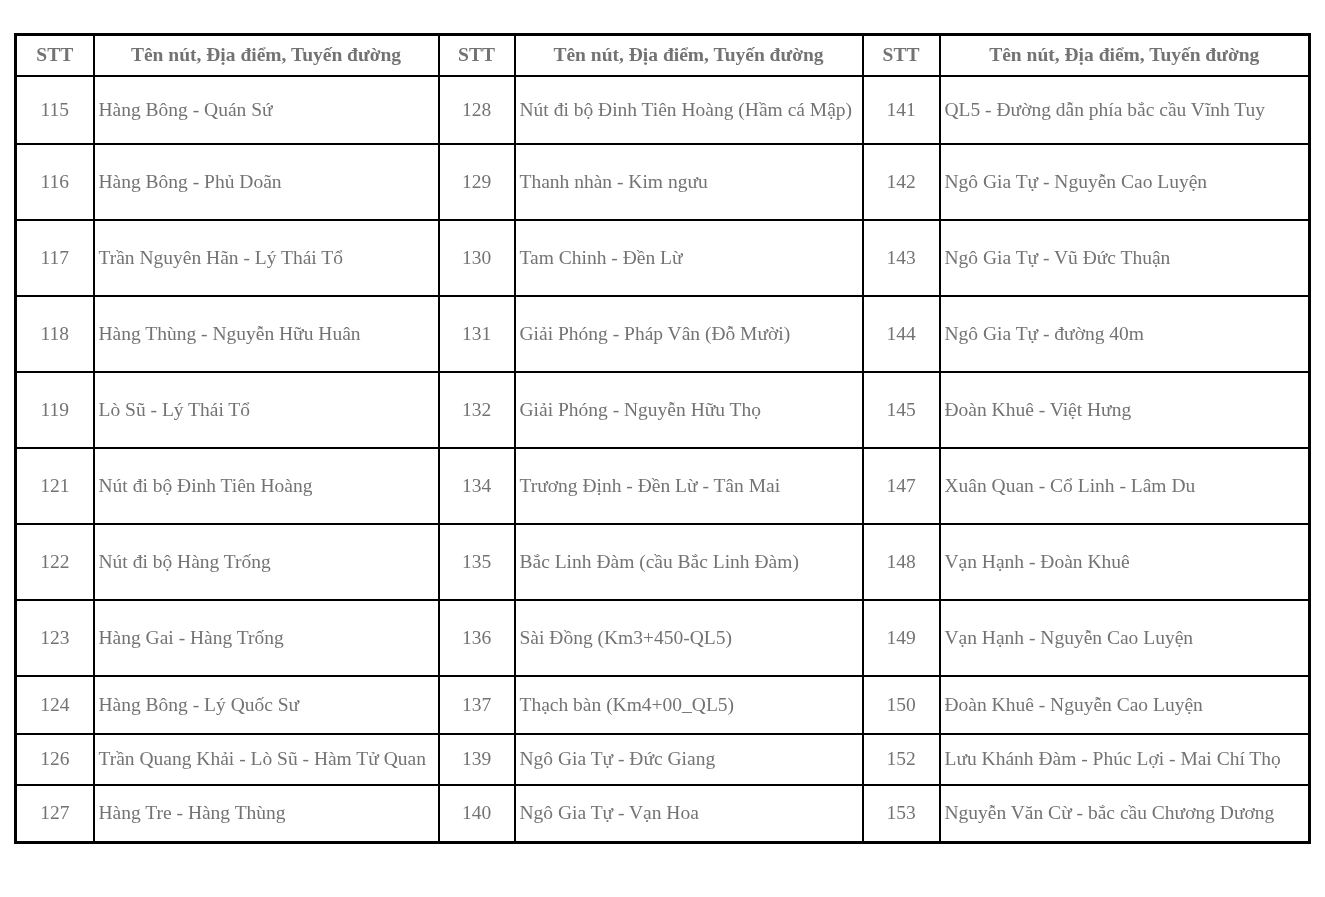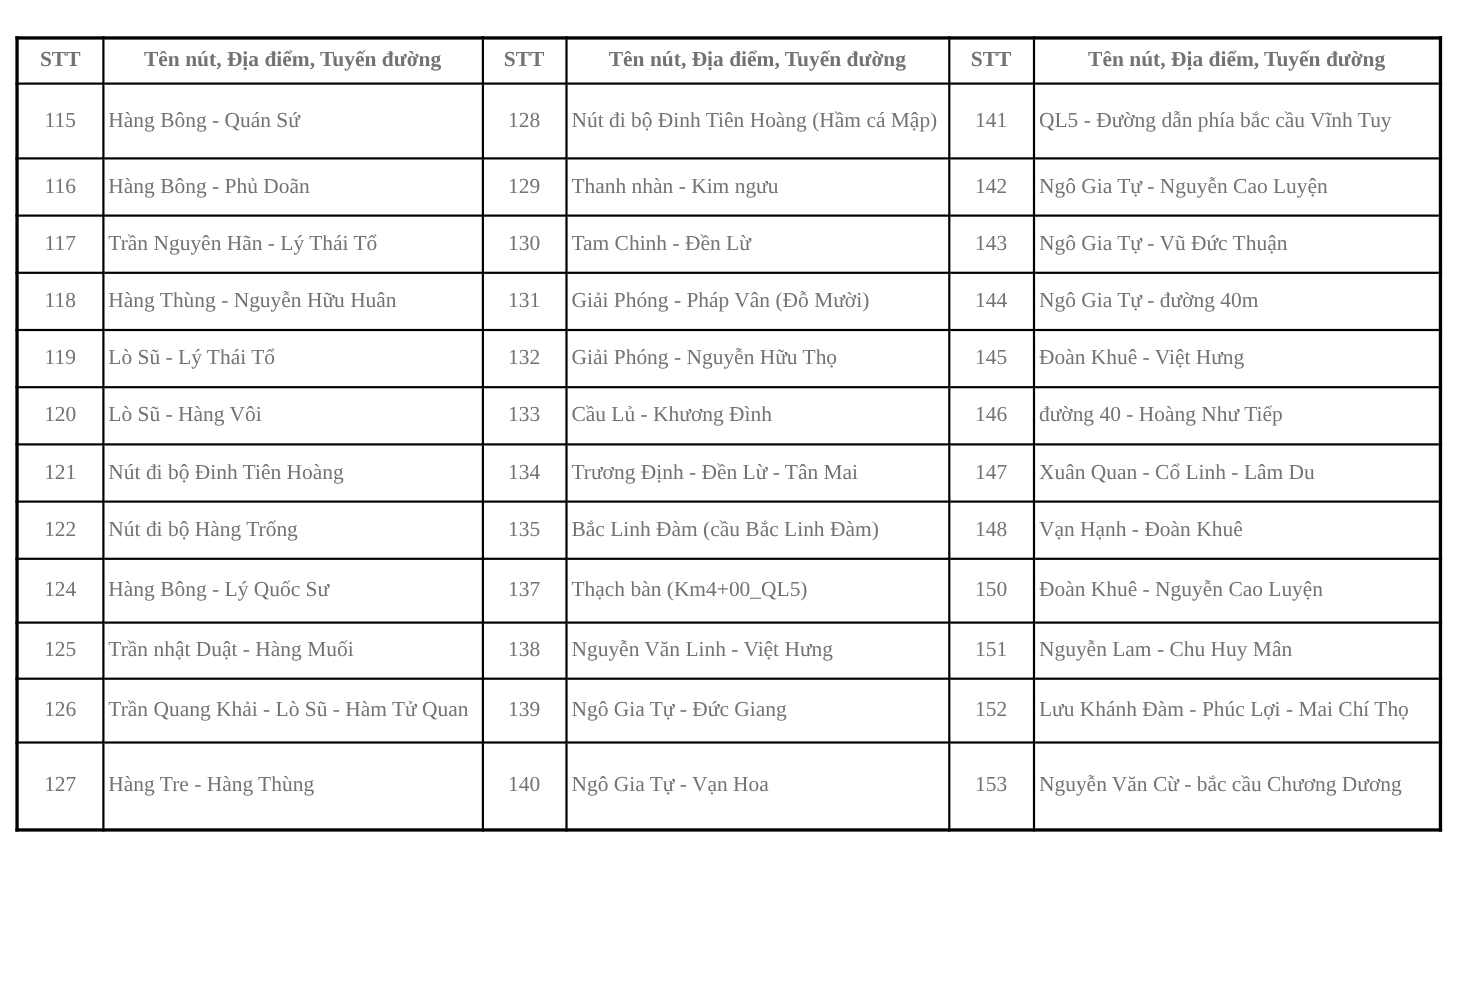--- a/index.html
+++ b/index.html
@@ -36,21 +36,21 @@
     overflow: hidden;
     background: #ffffff;
   }
   table.grid thead tr { height: 41px; }
   table.grid thead th {
     font-weight: bold;
     text-align: center;
     font-size: 19.5px;
     padding: 2px 2px;
   }
-  table.grid tbody tr { height: 52px; }
+  table.grid tbody tr { height: 76px; }
   table.grid tbody tr:nth-child(1)  { height: 68px; }
   table.grid tbody tr:nth-child(9)  { height: 58px; }
   table.grid tbody tr:nth-child(10) { height: 51px; }
   table.grid tbody tr:nth-child(11) { height: 58px; }
   table.grid tbody tr:nth-child(12) { height: 80px; }
   table.grid tbody tr:nth-child(13) { height: 60px; }
   td.stt {
     text-align: center;
     padding: 0 2px;
   }
@@ -118,58 +118,50 @@
         </tr>
         <tr>
           <td class="stt">119</td>
           <td class="name">Lò Sũ - Lý Thái Tổ</td>
           <td class="stt">132</td>
           <td class="name">Giải Phóng - Nguyễn Hữu Thọ</td>
           <td class="stt">145</td>
           <td class="name">Đoàn Khuê - Việt Hưng</td>
         </tr>
         <tr>
-          <td class="stt">120</td>
-          <td class="name">Lò Sũ - Hàng Vôi</td>
-          <td class="stt">133</td>
-          <td class="name">Cầu Lủ - Khương Đình</td>
-          <td class="stt">146</td>
-          <td class="name">đường 40 - Hoàng Như Tiếp</td>
-        </tr>
-        <tr>
           <td class="stt">121</td>
           <td class="name">Nút đi bộ Đinh Tiên Hoàng</td>
           <td class="stt">134</td>
           <td class="name">Trương Định - Đền Lừ - Tân Mai</td>
           <td class="stt">147</td>
           <td class="name">Xuân Quan - Cổ Linh - Lâm Du</td>
         </tr>
         <tr>
           <td class="stt">122</td>
           <td class="name">Nút đi bộ Hàng Trống</td>
           <td class="stt">135</td>
           <td class="name">Bắc Linh Đàm (cầu Bắc Linh Đàm)</td>
           <td class="stt">148</td>
           <td class="name">Vạn Hạnh - Đoàn Khuê</td>
         </tr>
         <tr>
+          <td class="stt">123</td>
+          <td class="name">Hàng Gai - Hàng Trống</td>
+          <td class="stt">136</td>
+          <td class="name">Sài Đồng (Km3+450-QL5)</td>
+          <td class="stt">149</td>
+          <td class="name">Vạn Hạnh - Nguyễn Cao Luyện</td>
+        </tr>
+        <tr>
           <td class="stt">124</td>
           <td class="name">Hàng Bông - Lý Quốc Sư</td>
           <td class="stt">137</td>
           <td class="name">Thạch bàn (Km4+00_QL5)</td>
           <td class="stt">150</td>
           <td class="name">Đoàn Khuê - Nguyễn Cao Luyện</td>
-        </tr>
-        <tr>
-          <td class="stt">125</td>
-          <td class="name">Trần nhật Duật - Hàng Muối</td>
-          <td class="stt">138</td>
-          <td class="name">Nguyễn Văn Linh - Việt Hưng</td>
-          <td class="stt">151</td>
-          <td class="name">Nguyễn Lam - Chu Huy Mân</td>
         </tr>
         <tr>
           <td class="stt">126</td>
           <td class="name">Trần Quang Khải - Lò Sũ - Hàm Tử Quan</td>
           <td class="stt">139</td>
           <td class="name">Ngô Gia Tự - Đức Giang</td>
           <td class="stt">152</td>
           <td class="name">Lưu Khánh Đàm - Phúc Lợi - Mai Chí Thọ</td>
         </tr>
         <tr>

